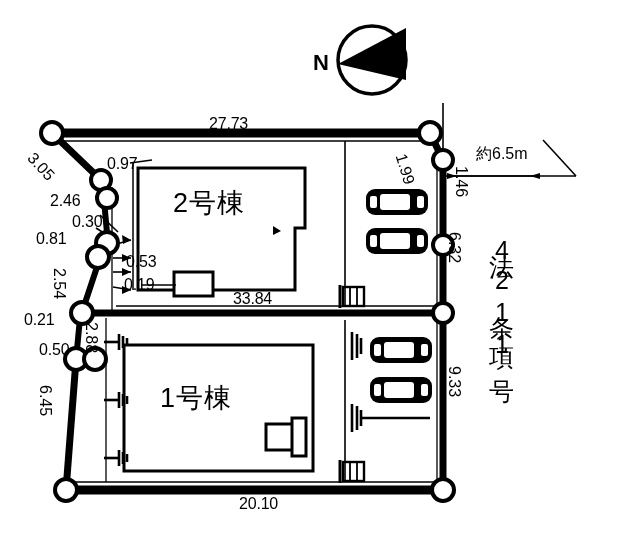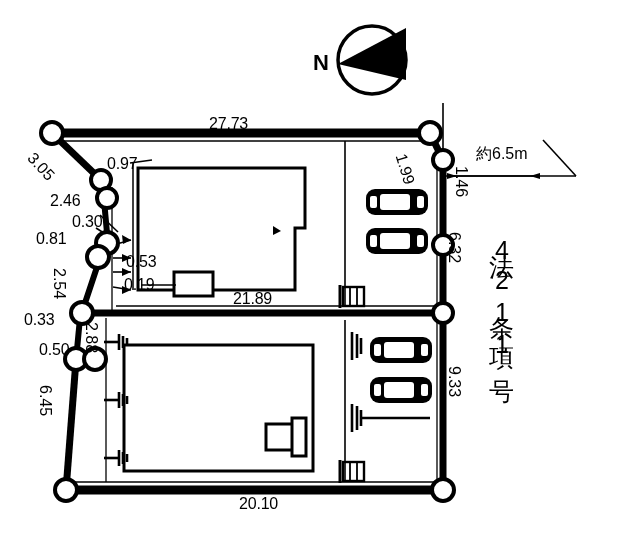--- a/index.html
+++ b/index.html
@@ -216,22 +216,24 @@
       <path d="M338,64 L406,28 L406,80 Z" fill="#000"></path>
     </g>
   </svg>
 
   <div class="lbl compassN" style="left:313px;top:52px;">N</div>
 
   <div class="lbl dim" style="left:209px;top:116px;">27.73</div>
 
   <div class="lbl dim" style="left:239px;top:496px;">20.10</div>
 
-  <div class="lbl dim" style="left:233px;top:291px;">21.89</div>
-
+  <div class="lbl dim" style="left:233px;top:291px;">33.84</div>
+
+  <div class="lbl bldg" style="left:173px;top:190px;">2号棟</div>
+  <div class="lbl bldg" style="left:160px;top:385px;">1号棟</div>
 
   <div class="lbl roadlbl" style="left:476px;top:146px;">約6.5m</div>
 
   <div class="lbl vjp" style="left:489px;top:234px;">法42条1項1号</div>
 
   <div class="lbl dimv rot90" style="left:36px;top:150px;transform:rotate(47deg);">3.05</div>
 
   <div class="lbl dim" style="left:107px;top:156px;">0.97</div>
 
   <div class="lbl dim" style="left:50px;top:193px;">2.46</div>
@@ -239,21 +241,21 @@
   <div class="lbl dim" style="left:72px;top:214px;">0.30</div>
 
   <div class="lbl dim" style="left:36px;top:231px;">0.81</div>
 
   <div class="lbl dim" style="left:126px;top:254px;">0.53</div>
 
   <div class="lbl dim" style="left:124px;top:277px;">0.19</div>
 
   <div class="lbl dimv rot90" style="left:67px;top:268px;transform:rotate(90deg);">2.54</div>
 
-  <div class="lbl dim" style="left:24px;top:312px;">0.33</div>
+  <div class="lbl dim" style="left:24px;top:312px;">0.21</div>
 
   <div class="lbl dim" style="left:39px;top:342px;">0.50</div>
 
   <div class="lbl dimv rot90" style="left:99px;top:322px;transform:rotate(90deg);">2.88</div>
 
   <div class="lbl dimv rot90" style="left:53px;top:385px;transform:rotate(90deg);">6.45</div>
 
   <div class="lbl dimv rot90" style="left:408px;top:152px;transform:rotate(73deg);">1.99</div>
 
   <div class="lbl dimv rot90" style="left:469px;top:166px;transform:rotate(90deg);">1.46</div>

